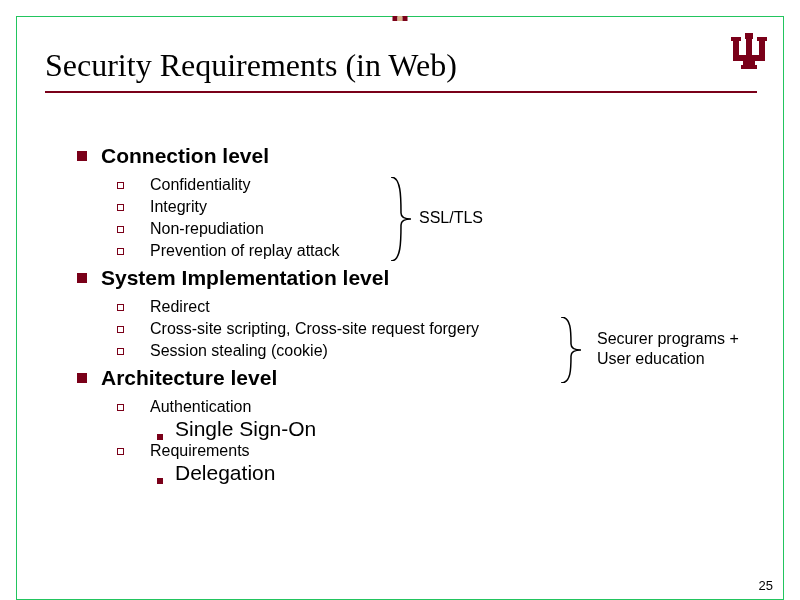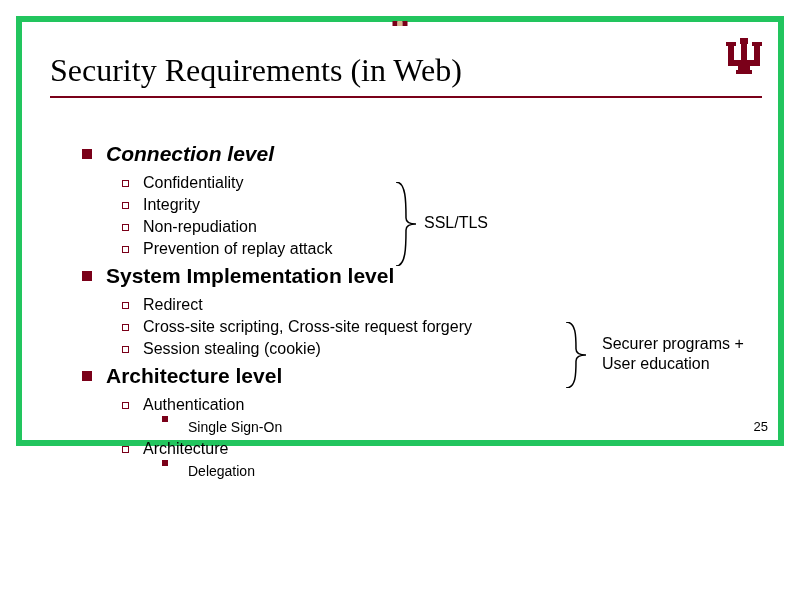--- a/index.html
+++ b/index.html
@@ -9,22 +9,22 @@
     background: #fff;
     font-family: Arial, Helvetica, sans-serif;
     position: relative;
     overflow: hidden;
   }
   .slide {
     position: absolute;
     left: 16px;
     top: 16px;
     width: 768px;
-    height: 430px;
-    border: 6px solid #22c55e;
+    height: 584px;
+    border: 1px solid #22c55e;
     background: #fff;
   }
   .top-accent {
     position: absolute;
     left: 50%;
     top: -1px;
     transform: translateX(-50%);
     display: flex;
   }
   .top-accent span {
@@ -68,42 +68,42 @@
   }
 
   .lvl1 {
     font-size: 21px;
     font-weight: bold;
     margin-top: 0;
     margin-bottom: 6px;
     display: flex;
     align-items: center;
   }
-  .lvl1.first { margin-top: 0; font-style: italic; }
+  .lvl1.first { margin-top: 7px; }
   .bullet-sq-lg {
     width: 10px; height: 10px; background:#7a0019;
     display:inline-block; margin-right: 14px; flex-shrink:0;
   }
   .lvl2-group { margin-left: 40px; margin-bottom: 4px; }
   .lvl2 {
     font-size: 16px;
     line-height: 22px;
     display: flex;
     align-items: center;
+    gap: 12px;
   }
   .bullet-sq-sm {
     width: 7px; height: 7px; background:#fff; border:1px solid #7a0019;
     display:inline-block; margin-right: 14px; flex-shrink:0;
   }
   .lvl3 {
-    font-size: 14px;
+    font-size: 21px;
     line-height: 22px;
-    display:flex; align-items:flex-start;
+    display:flex; align-items:flex-end;
     margin-left: 40px;
-    gap: 8px;
   }
   .bullet-sq-tiny {
     width: 6px; height: 6px; background:#7a0019;
     display:inline-block; margin-right: 12px; flex-shrink:0;
   }
 
   
   .brace1 {
     position: absolute;
     left: 370px;
@@ -224,21 +224,21 @@
       <div class="lvl2">
           <span class="bullet-sq-sm"></span>
           <span>Authentication</span>
         </div>
       <div class="lvl3">
           <span class="bullet-sq-tiny"></span>
           <span>Single Sign-On</span>
         </div>
       <div class="lvl2">
           <span class="bullet-sq-sm"></span>
-          <span>Architecture</span>
+          <span>Requirements</span>
         </div>
       <div class="lvl3">
           <span class="bullet-sq-tiny"></span>
           <span>Delegation</span>
         </div>
     </div>
 
   </div>
 
   <svg class="brace1" viewBox="0 0 28 84">

